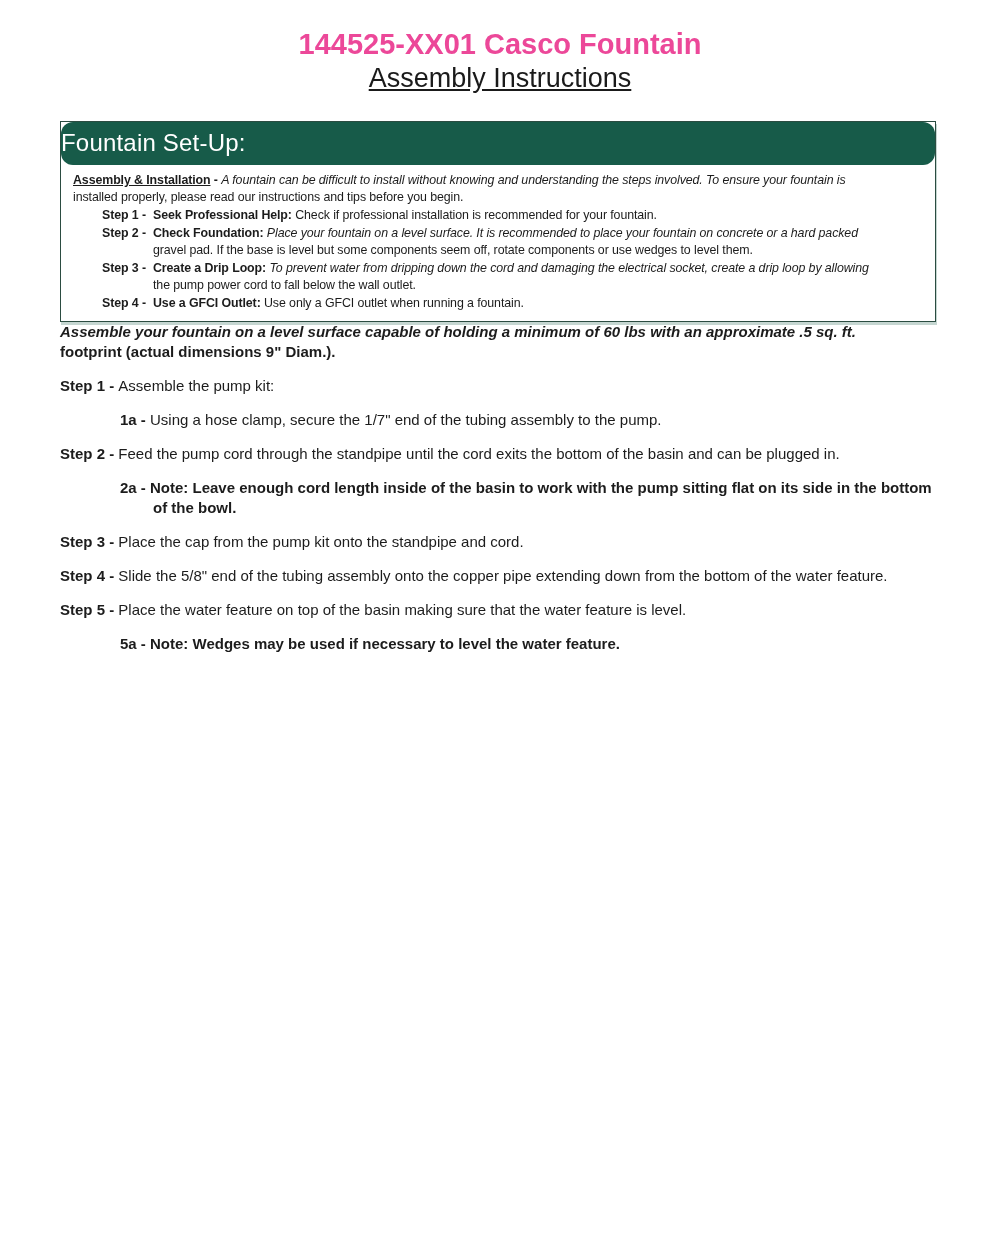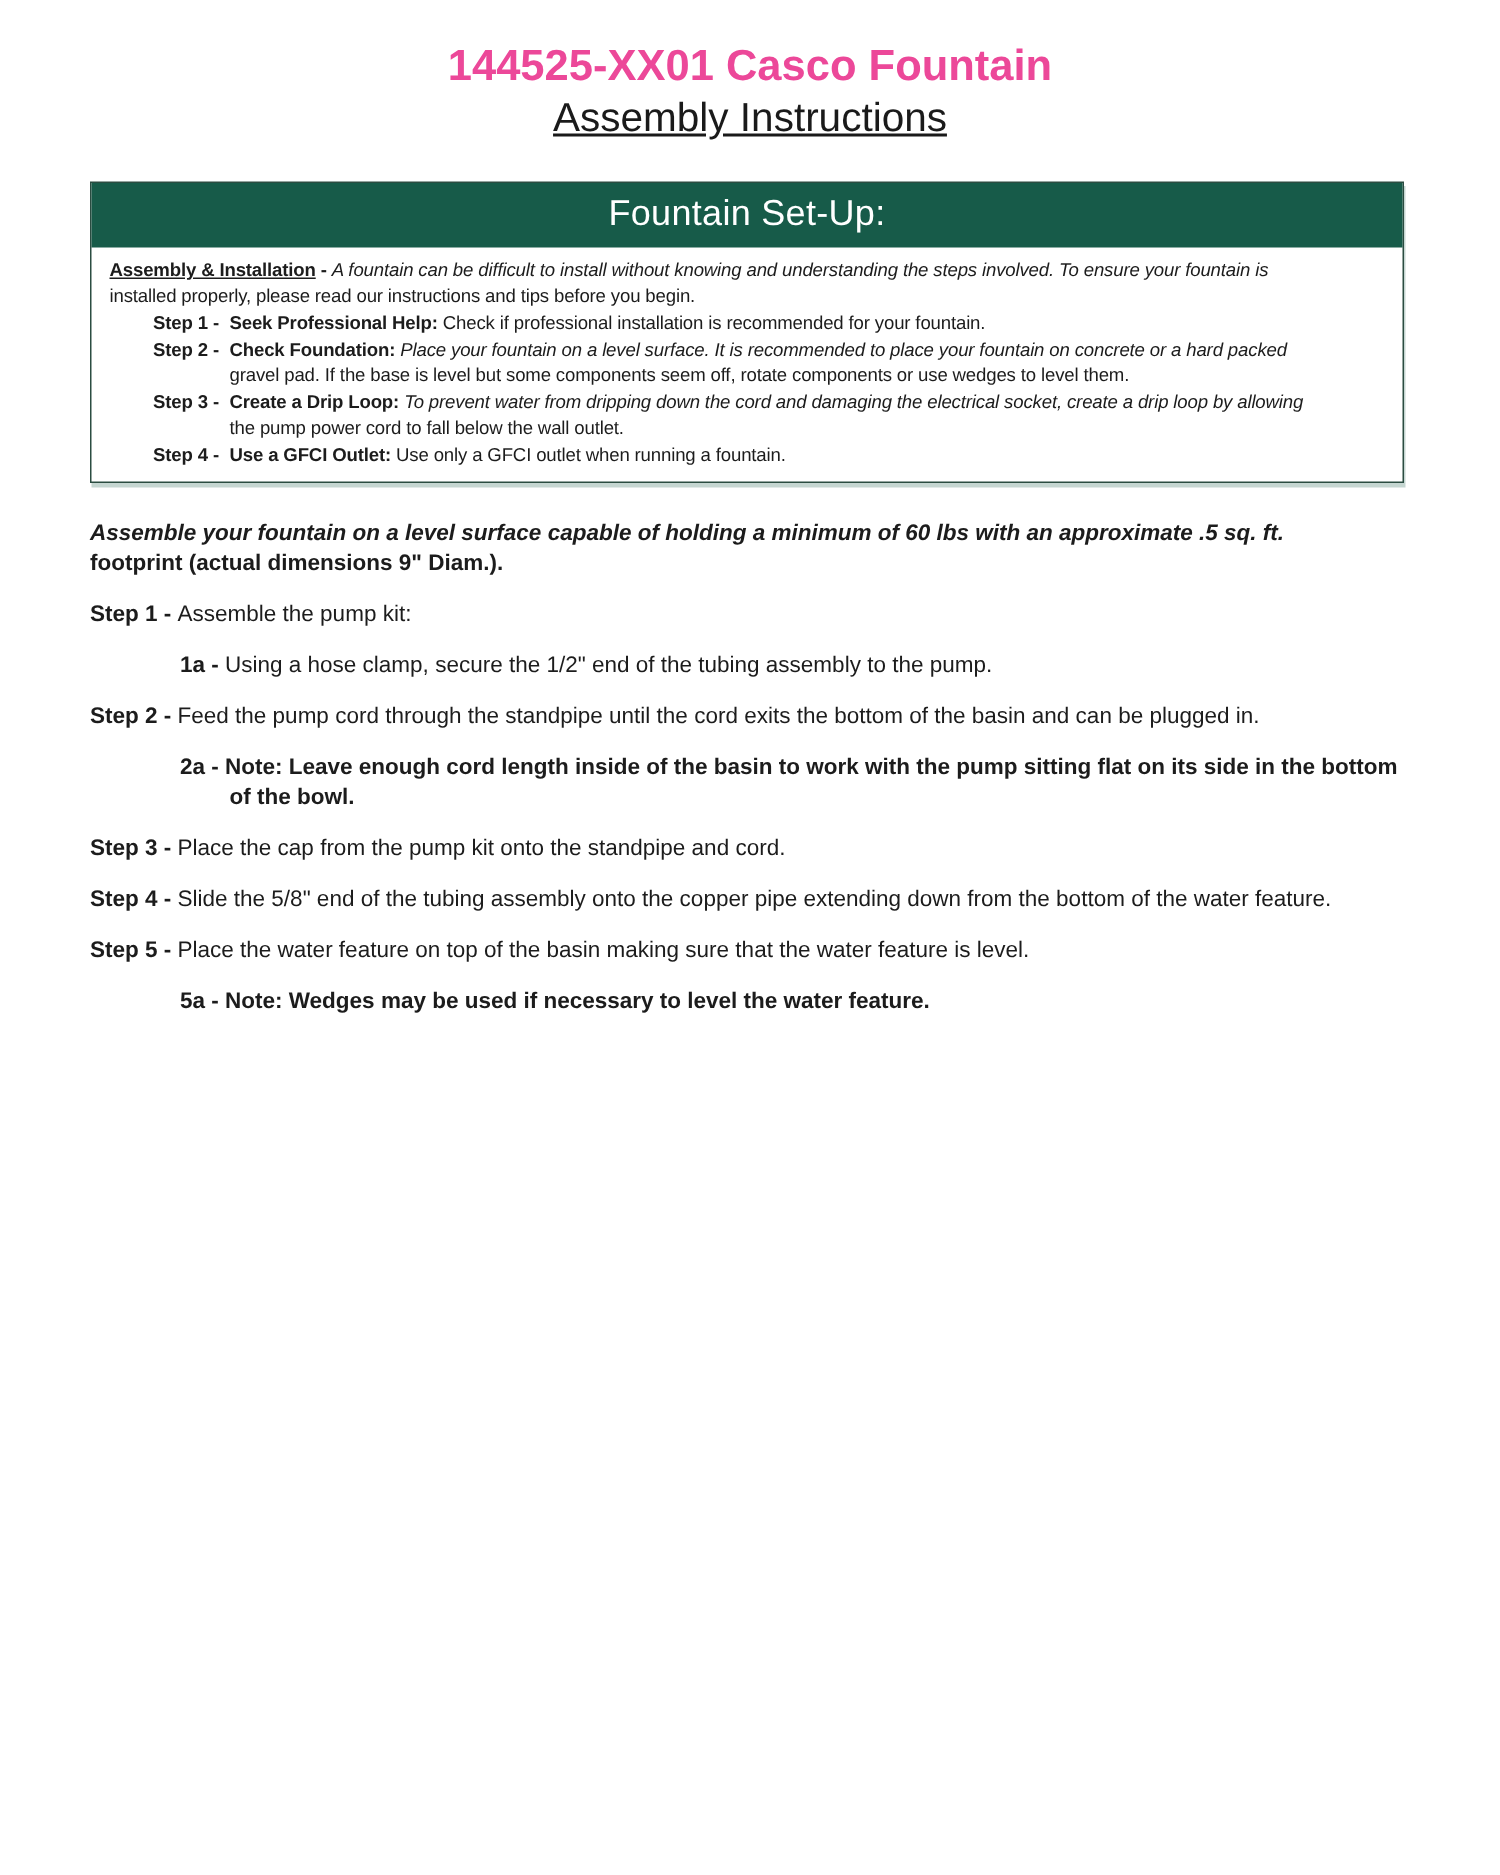--- a/index.html
+++ b/index.html
@@ -32,25 +32,26 @@
   .setup-box {
     margin: 27px 60px 0 60px;
     width: 876px;
     border: 1.5px solid #2b4c41;
     box-shadow: 1px 3px 0 rgba(23, 91, 73, 0.25);
     background: #ffffff;
   }
   .setup-header {
     background: #175b49;
     color: #ffffff;
-    text-align: center;
+    text-align: left;
     font-size: 24px;
     font-weight: 400;
     padding: 7px 0 8px 0;
     letter-spacing: 0.2px;
+    border-radius: 12px;
   }
   .setup-body {
     padding: 7px 10px 9px 12px;
     font-size: 12.4px;
     line-height: 17px;
     letter-spacing: -0.1px;
     overflow: hidden;
   }
   .setup-intro { margin-bottom: 1px; }
   .intro-lead { font-weight: bold; text-decoration: underline; }
@@ -60,21 +61,20 @@
   .box-step-label {
     flex: 0 0 51px;
     margin-left: 29px;
     font-weight: bold;
   }
   .box-step-text { flex: 1; }
   .box-step-text b { font-weight: bold; }
   
   .main { margin: 0 60px; width: 880px; font-size: 15px; line-height: 20px; }
   .main-intro {
-    margin-top: 24px;
     font-weight: bold;
     font-size: 15px;
   }
   .step { margin-top: 14px; }
   .step-label { font-weight: bold; }
   .substep {
     margin-top: 14px;
     margin-left: 60px;
     padding-left: 33px;
     text-indent: -33px;
@@ -129,21 +129,21 @@
     <div class="main-intro">
       <span class="nowrap-line">Assemble your fountain on a level surface capable of holding a minimum of 60 lbs with an approximate .5 sq. ft.</span>
       <span class="block-line">footprint (actual dimensions 9" Diam.).</span>
     </div>
 
     <div class="step">
       <span class="step-label">Step 1 - </span><span> Assemble the pump kit:</span>
     </div>
 
     <div class="substep">
-      <span class="step-label">1a - </span><span>Using a hose clamp, secure the 1/2" end of the tubing assembly to the pump.</span>
+      <span class="step-label">1a - </span><span>Using a hose clamp, secure the 1/7" end of the tubing assembly to the pump.</span>
     </div>
 
     <div class="step">
       <span class="step-label">Step 2 - </span><span>Feed the pump cord through the standpipe until the cord exits the bottom of the basin and can be plugged in.</span>
     </div>
 
     <div class="substep">
       <span class="step-label">2a - </span><span class="bold-text">Note: Leave enough cord length inside of the basin to work with the pump sitting flat on its side in the bottom</span><br><span class="bold-text">of the bowl.</span>
     </div>
 

